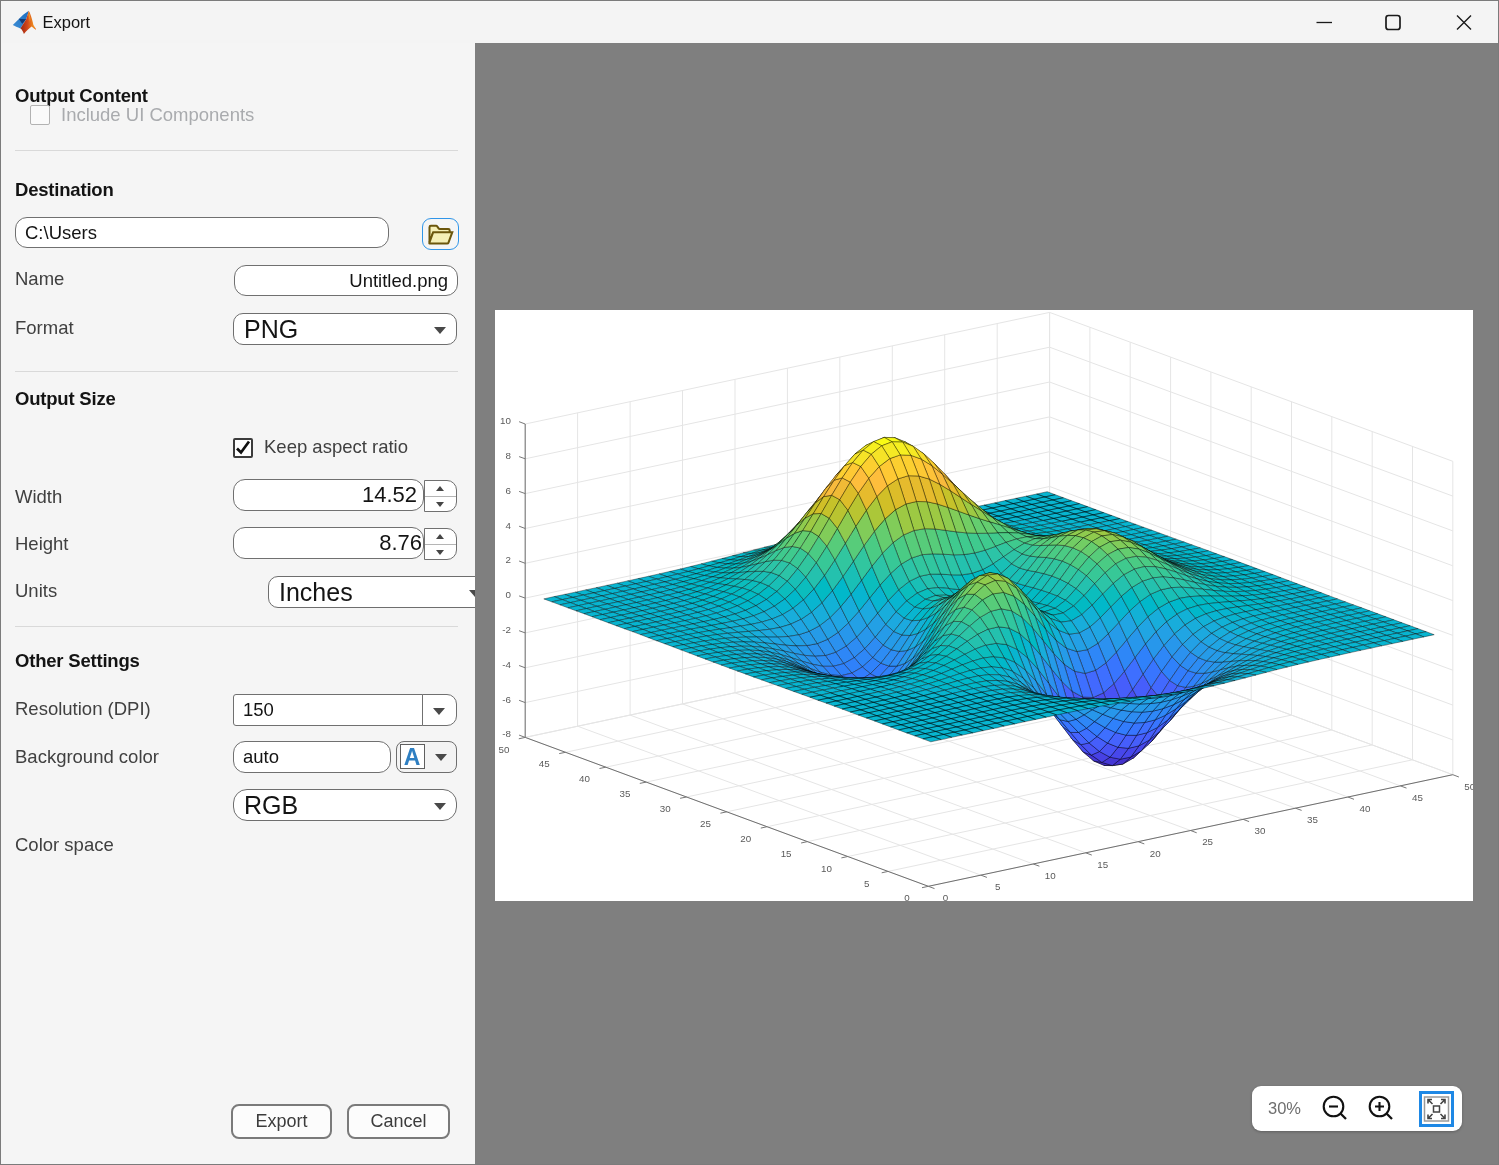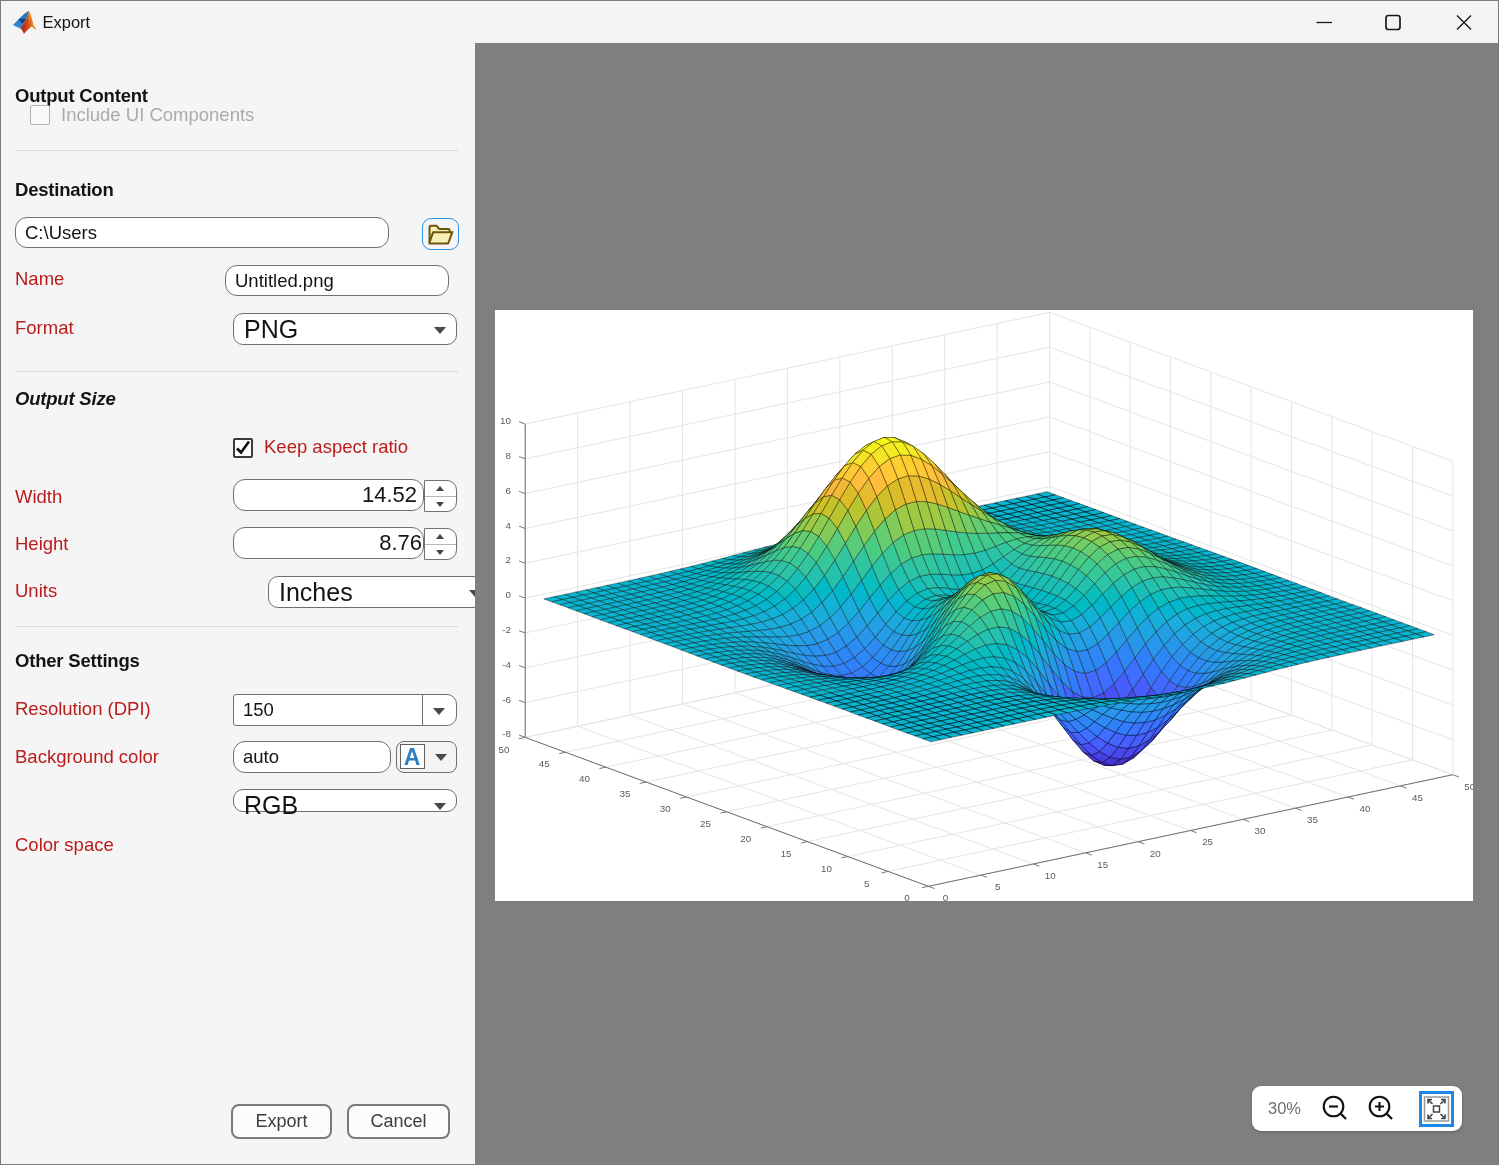--- a/index.html
+++ b/index.html
@@ -3,21 +3,21 @@
 * { margin:0; padding:0; box-sizing:border-box; }
 html,body { width:1499px; height:1165px; }
 body { font-family:"Liberation Sans", sans-serif; overflow:hidden; position:relative; background:#f5f5f5; }
 .titlebar { position:absolute; left:1.5px; top:1.5px; right:1.5px; height:41.5px; background:#f4f4f4; }
 .title { position:absolute; left:41px; top:11px; font-size:16.5px; color:#141414; }
 .logo { position:absolute; left:8px; top:6px; }
 .winbtn { position:absolute; top:0; width:46px; height:41px; }
 .preview { position:absolute; left:474.5px; top:43px; right:1.5px; bottom:1.5px; background:#7f7f7f; }
 .plot { position:absolute; left:20.5px; top:267px; width:978px; height:591px; background:#fff; }
 .hd { position:absolute; font-size:18.5px; font-weight:bold; color:#141414; letter-spacing:-0.2px; }
-.lb { position:absolute; font-size:18.5px; color:#b91c1c; }
+.lb { position:absolute; font-size:18.5px; color:#404040; }
 .divider { position:absolute; left:15px; width:443px; height:1px; background:#d9d9d9; }
 .inp { position:absolute; background:#fff; border:1.3px solid #707070; border-radius:12px; font-size:18.5px; color:#141414; line-height:29px; padding:0 9px; white-space:nowrap; }
 .dd { position:absolute; background:#fff; border:1.3px solid #6e6e6e; border-radius:10px; font-size:25px; color:#141414; line-height:30px; padding:0 10px; }
 .caret { position:absolute; right:10px; top:12.5px; width:0; height:0; border-left:6.6px solid transparent; border-right:6.6px solid transparent; border-top:7.8px solid #494949; }
 .btn { position:absolute; background:#fcfcfc; border:2.5px solid #7a7a7a; border-radius:8px; font-size:18px; color:#3c3c3c; text-align:center; }
 .spin { position:absolute; width:33px; height:32px; background:#fff; border:1.3px solid #707070; border-radius:0 10px 10px 0; }
 .spin::after { content:""; position:absolute; left:0; right:0; top:14.5px; height:1px; background:#b5b5b5; }
 .spu { position:absolute; left:11px; top:4.5px; width:0; height:0; border-left:4.8px solid transparent; border-right:4.8px solid transparent; border-bottom:5.8px solid #454545; }
 .spd { position:absolute; left:11px; bottom:4.5px; width:0; height:0; border-left:4.8px solid transparent; border-right:4.8px solid transparent; border-top:5.8px solid #454545; }
 .wborder { position:absolute; inset:0; border:1.5px solid #7b7b7b; z-index:50; pointer-events:none; }
@@ -64,26 +64,26 @@
 
 <div class="hd" style="left:15px; top:179px;">Destination</div>
 <div class="inp" style="left:15px; top:217px; width:374px; height:31px;">C:\Users</div>
 <div style="position:absolute; left:422px; top:217.5px; width:36.5px; height:32.5px; border:1.7px solid #3095e8; border-radius:9px; background:#f5f5f5;">
  <svg width="33" height="29" viewBox="0 0 33 29" style="position:absolute;left:0;top:0;">
   <path d="M6.5 23 L6.5 8.2 Q6.5 6.8 7.9 6.8 L13.1 6.8 Q13.8 6.8 14.2 7.4 L15.6 9.4 Q16 10 16.7 10 L25.3 10 Q26.7 10 26.7 11.4 L26.7 14 L10 14 L6.5 23 Z" fill="#f5efb6" stroke="#6b560c" stroke-width="2"></path>
   <path d="M6.3 23.8 L10.2 13.2 L29.3 13.2 L25.4 23.8 Q25.1 24.6 24.2 24.6 L7.2 24.6 Q6.1 24.6 6.3 23.8 Z" fill="#f5efb6" stroke="#6b560c" stroke-width="2"></path>
  </svg>
 </div>
 <div class="lb" style="left:15px; top:268px;">Name</div>
-<div class="inp" style="left:225px; top:265px; width:224px; height:31px;">Untitled.png</div>
+<div class="inp" style="left:234px; top:265px; width:224px; height:31px;text-align:right;">Untitled.png</div>
 <div class="lb" style="left:15px; top:317px;">Format</div>
 <div class="dd" style="left:233px; top:313px; width:224px; height:32px;">PNG<span class="caret"></span></div>
 <div class="divider" style="top:371px;"></div>
 
-<div class="hd" style="left:15px; top:388px;font-style:italic;">Output Size</div>
+<div class="hd" style="left:15px; top:388px;">Output Size</div>
 <div style="position:absolute; left:233px; top:437.5px; width:20px; height:20px; border:2px solid #3c3c3c; border-radius:2px; background:#fff;">
  <svg width="18" height="18" viewBox="0 0 18 18" style="position:absolute;left:-1px;top:-1px;">
       <path d="M3 9.5 L7 13.5 L15 2.5" fill="none" stroke="#111" stroke-width="2.7"></path>
     </svg>
 </div>
 <div class="lb" style="left:264px; top:436px;">Keep aspect ratio</div>
 <div class="lb" style="left:15px; top:486px;">Width</div>
 <div class="inp" style="left:233px; top:479px; width:191px; height:32px; text-align:right; line-height:29px; padding:0 6px; font-size:22px;">14.52</div>
 <div class="spin" style="left:424px; top:480px;">
     <span class="spu"></span>
@@ -105,21 +105,21 @@
 <div style="position:absolute; left:422px; top:694px; width:35px; height:32px; background:#fff; border:1.3px solid #707070; border-radius:0 10px 10px 0;">
     <span class="caret" style="right:11px; top:13px;"></span>
   </div>
 <div class="lb" style="left:15px; top:746px;">Background color</div>
 <div class="inp" style="left:233px; top:741px; width:158px; height:32px;">auto</div>
 <div style="position:absolute; left:396px; top:740.5px; width:61px; height:32px; background:#f3f3f3; border:1.5px solid #6e6e6e; border-radius:8px;">
  <div style="position:absolute; left:2.5px; top:2px; width:25px; height:25px; border:1.5px solid #5f5f5f; background:#fff; color:#2e7fc2; font-size:23px; font-weight:bold; text-align:center; line-height:24px;">A</div>
  <span class="caret" style="right:9px; top:12px;"></span>
 </div>
 <div class="lb" style="left:15px; top:834px;">Color space</div>
-<div class="dd" style="left:233px; top:789px; width:224px; height:23px;">RGB<span class="caret"></span></div>
+<div class="dd" style="left:233px; top:789px; width:224px; height:32px;border-radius:14px;">RGB<span class="caret"></span></div>
 
 <div class="btn" style="left:231px; top:1104px; width:101px; height:35px; line-height:31px;">Export</div>
 <div class="btn" style="left:347px; top:1104px; width:103px; height:35px; line-height:31px;">Cancel</div>
 
 <div class="preview">
  <div class="plot">
 <svg width="978" height="591" viewBox="495 310 978 591">
         <path fill="none" stroke="#e5e5e5" stroke-width="1" d="M928.4 886.3L525.2 737.4M928.4 886.3L1452.8 774.7M525.2 737.4L525.2 424M1452.8 774.7L1452.8 461.3M980.8 875.1L577.6 726.2M888.1 871.4L1412.5 759.8M577.6 726.2L577.6 412.8M1412.5 759.8L1412.5 446.4M1033.3 864L630.1 715.1M847.8 856.5L1372.2 744.9M630.1 715.1L630.1 401.7M1372.2 744.9L1372.2 431.5M1085.7 852.8L682.5 703.9M807.4 841.6L1331.8 730M682.5 703.9L682.5 390.5M1331.8 730L1331.8 416.6M1138.2 841.7L735 692.8M767.1 826.7L1291.5 715.1M735 692.8L735 379.4M1291.5 715.1L1291.5 401.7M1190.6 830.5L787.4 681.6M726.8 811.8L1251.2 700.2M787.4 681.6L787.4 368.2M1251.2 700.2L1251.2 386.8M1243 819.3L839.8 670.4M686.5 797L1210.9 685.4M839.8 670.4L839.8 357M1210.9 685.4L1210.9 372M1295.5 808.2L892.3 659.3M646.2 782.1L1170.6 670.5M892.3 659.3L892.3 345.9M1170.6 670.5L1170.6 357.1M1347.9 797L944.7 648.1M605.8 767.2L1130.2 655.6M944.7 648.1L944.7 334.7M1130.2 655.6L1130.2 342.2M1400.4 785.9L997.2 637M565.5 752.3L1089.9 640.7M997.2 637L997.2 323.6M1089.9 640.7L1089.9 327.3M1452.8 774.7L1049.6 625.8M525.2 737.4L1049.6 625.8M1049.6 625.8L1049.6 312.4M1049.6 625.8L1049.6 312.4M525.2 737.4L1049.6 625.8M1452.8 774.7L1049.6 625.8M525.2 702.6L1049.6 591M1452.8 739.9L1049.6 591M525.2 667.8L1049.6 556.2M1452.8 705.1L1049.6 556.2M525.2 632.9L1049.6 521.3M1452.8 670.2L1049.6 521.3M525.2 598.1L1049.6 486.5M1452.8 635.4L1049.6 486.5M525.2 563.3L1049.6 451.7M1452.8 600.6L1049.6 451.7M525.2 528.5L1049.6 416.9M1452.8 565.8L1049.6 416.9M525.2 493.6L1049.6 382M1452.8 530.9L1049.6 382M525.2 458.8L1049.6 347.2M1452.8 496.1L1049.6 347.2M525.2 424L1049.6 312.4M1452.8 461.3L1049.6 312.4"></path>
         <path fill="none" stroke="#6f6f6f" stroke-width="1" d="M928.4 886.3L1452.8 774.7M928.4 886.3L525.2 737.4M525.2 737.4L525.2 424"></path>
         <path fill="none" stroke="#787878" stroke-width="1" d="M928.4 886.3L934.5 888.6M928.4 886.3L922 887.7M980.8 875.1L986.9 877.4M888.1 871.4L881.7 872.8M1033.3 864L1039.4 866.2M847.8 856.5L841.4 857.9M1085.7 852.8L1091.8 855.1M807.4 841.6L801.1 843M1138.2 841.7L1144.3 843.9M767.1 826.7L760.8 828.1M1190.6 830.5L1196.7 832.8M726.8 811.8L720.4 813.2M1243 819.3L1249.1 821.6M686.5 797L680.1 798.3M1295.5 808.2L1301.6 810.4M646.2 782.1L639.8 783.4M1347.9 797L1354 799.3M605.8 767.2L599.5 768.5M1400.4 785.9L1406.5 788.1M565.5 752.3L559.2 753.6M1452.8 774.7L1458.9 777M525.2 737.4L518.8 738.8M525.2 737.4L519.1 735.1M525.2 702.6L519.1 700.3M525.2 667.8L519.1 665.5M525.2 632.9L519.1 630.7M525.2 598.1L519.1 595.9M525.2 563.3L519.1 561M525.2 528.5L519.1 526.2M525.2 493.6L519.1 491.4M525.2 458.8L519.1 456.6M525.2 424L519.1 421.7"></path>

